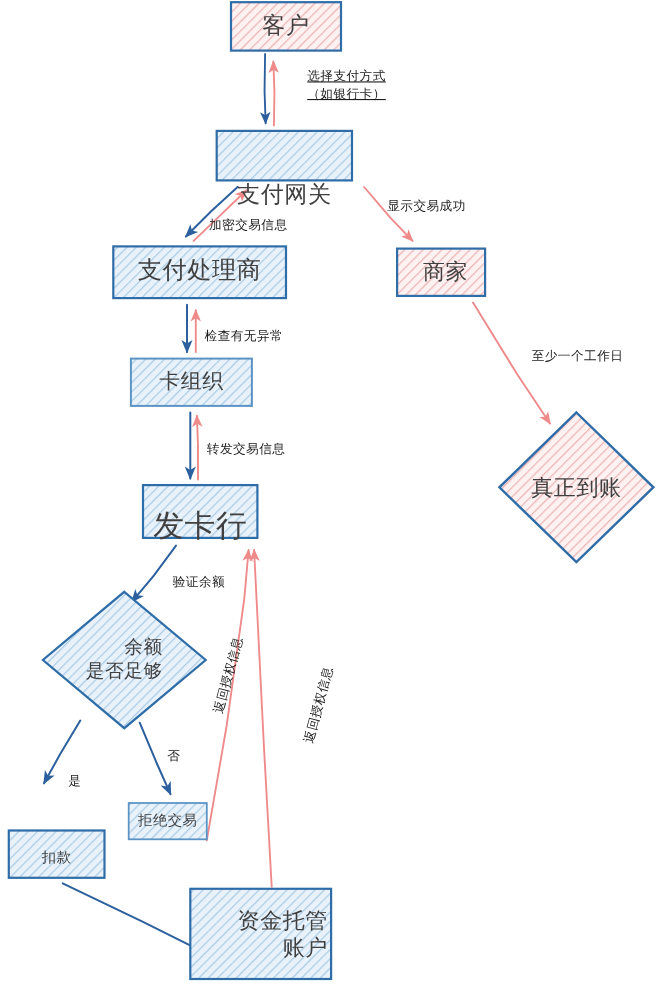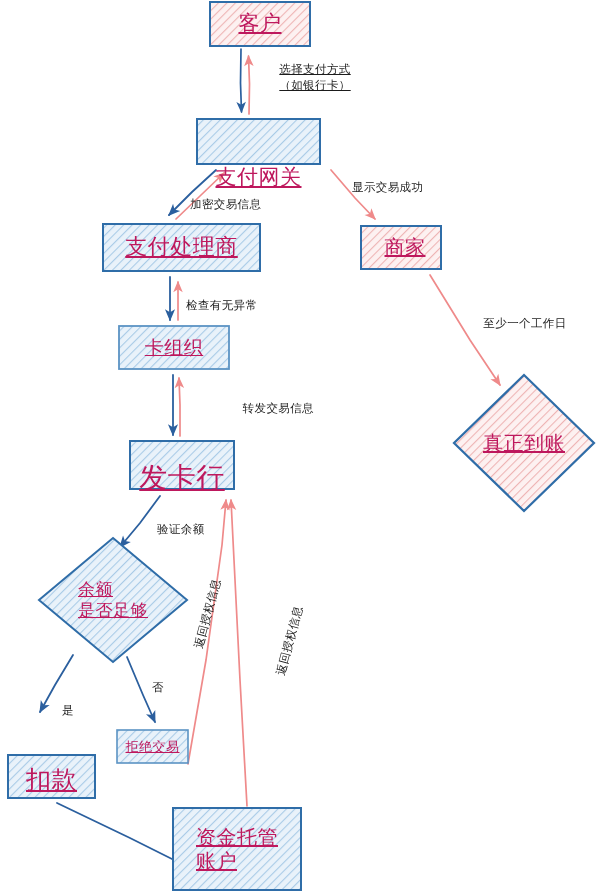--- a/index.html
+++ b/index.html
@@ -19,29 +19,28 @@
     left: 0;
     top: 0;
     width: 600px;
     height: 896px;
   }
   .node-label {
     position: absolute;
     display: flex;
     align-items: center;
     justify-content: center;
-    text-align: left;
-    color: #be185d;
+    text-align: right;
+    color: #404040;
     font-family: "DejaVu Sans", sans-serif;
     font-weight: 400;
     line-height: 1.22;
     letter-spacing: 0.5px;
     pointer-events: none;
     white-space: pre-line;
-    text-decoration: underline;
   }
   .edge-label {
     position: absolute;
     color: #1c1c1c;
     font-family: "DejaVu Sans", sans-serif;
     font-size: 11.5px;
     line-height: 1.35;
     letter-spacing: 0.4px;
     text-align: center;
     white-space: pre-line;
@@ -126,28 +125,28 @@
 <div class="node-label" style="left:210px;top:2px;width:100px;height:44px;font-size:21px;">客户</div>
 <div class="node-label" style="left:197px;top:119px;width:123px;height:45px;font-size:21px;margin-top:36px;">支付网关</div>
 <div class="node-label" style="left:103px;top:224px;width:157px;height:47px;font-size:22px;">支付处理商</div>
 <div class="node-label" style="left:361px;top:226px;width:88px;height:43px;font-size:20px;">商家</div>
 <div class="node-label" style="left:119px;top:326px;width:110px;height:43px;font-size:19px;">卡组织</div>
 <div class="node-label" style="left:130px;top:458px;width:104px;height:40px;font-size:28px;">发卡行</div>
 <div class="node-label" style="left:454px;top:409px;width:140px;height:68px;font-size:20px;">真正到账</div>
 <div class="node-label" style="left:39px;top:562px;width:148px;height:76px;font-size:17px;">余额
 是否足够</div>
 <div class="node-label" style="left:117px;top:730px;width:71px;height:33px;font-size:13px;">拒绝交易</div>
-<div class="node-label" style="left:8px;top:755px;width:87px;height:51px;font-size:25px;">扣款</div>
-<div class="node-label" style="left:173px;top:808px;width:128px;height:82px;font-size:20px;">资金托管
+<div class="node-label" style="left:8px;top:755px;width:87px;height:51px;font-size:13px;">扣款</div>
+<div class="node-label" style="left:173px;top:808px;width:128px;height:82px;font-size:20px;padding-left:20px;">资金托管
 账户</div>
 
 <div class="edge-label" style="left:250px;top:62px;width:130px;text-align:center;text-decoration:underline;">选择支付方式
 （如银行卡）</div>
 <div class="edge-label" style="left:190px;top:197px;width:110px;text-align:left;">加密交易信息</div>
 <div class="edge-label" style="left:352px;top:180px;width:110px;text-align:left;">显示交易成功</div>
 <div class="edge-label" style="left:186px;top:298px;width:110px;text-align:left;">检查有无异常</div>
-<div class="edge-label" style="left:204px;top:401px;width:110px;text-align:right;">转发交易信息</div>
+<div class="edge-label" style="left:188px;top:401px;width:110px;text-align:left;">转发交易信息</div>
 <div class="edge-label" style="left:157px;top:522px;width:80px;text-align:left;">验证余额</div>
 <div class="edge-label" style="left:470px;top:316px;width:110px;text-align:center;">至少一个工作日</div>
 <div class="branch-label" style="left:62px;top:703px;">是</div>
 <div class="branch-label" style="left:152px;top:680px;">否</div>
 <div class="edge-label" style="left:166px;top:606px;width:84px;text-align:center;transform:rotate(-75deg);transform-origin:50% 50%;">返回授权信息</div>
 <div class="edge-label" style="left:248px;top:633px;width:84px;text-align:center;transform:rotate(-75deg);transform-origin:50% 50%;">返回授权信息</div>
 
 </body></html>

